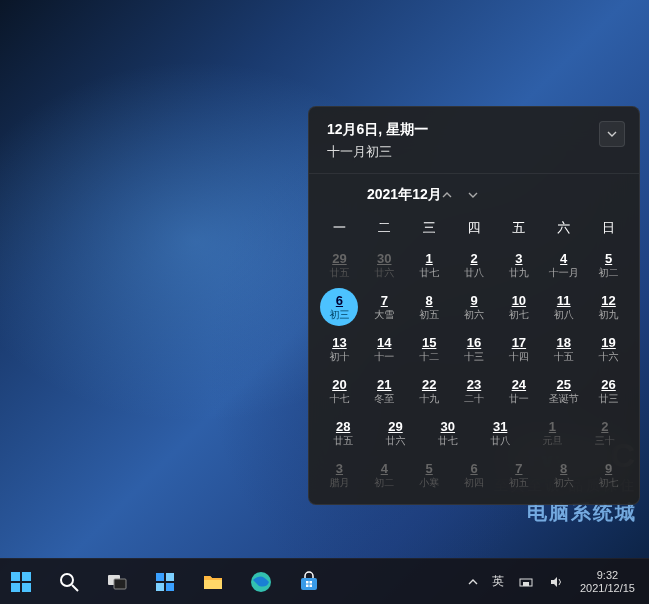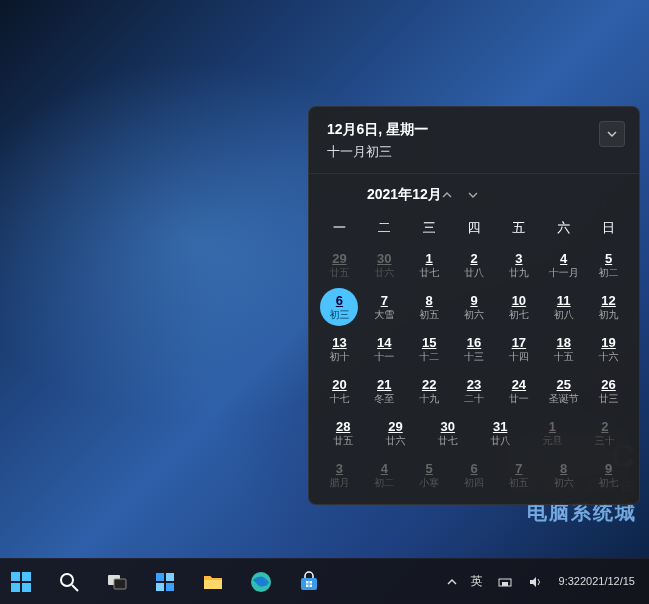--- a/index.html
+++ b/index.html
@@ -86,21 +86,21 @@
   width:42px; height:40px;
   display:flex; align-items:center; justify-content:center;
   border-radius:4px;
 }
 .tb-icon{width:24px;height:24px;}
 
 .systray {
   position:absolute; right:6px; height:100%; display:flex; align-items:center; gap:2px;
 }
 .tray-item { height:40px; padding:0 6px; display:flex; align-items:center; justify-content:center; color:#ddd; font-size:11px; border-radius:4px;}
-.tray-clock{flex-direction:row; line-height:1.15; padding:0 8px; font-size:11px; text-align:right;}
+.tray-clock{flex-direction:column; line-height:1.15; padding:0 8px; font-size:11px; text-align:right;}
 .tray-ime{font-size:12px;}
 
 svg{display:block;}
 </style>
 </head>
 <body>
 
 <div class="wallpaper-swirl"></div>
 
 <div class="watermark">

